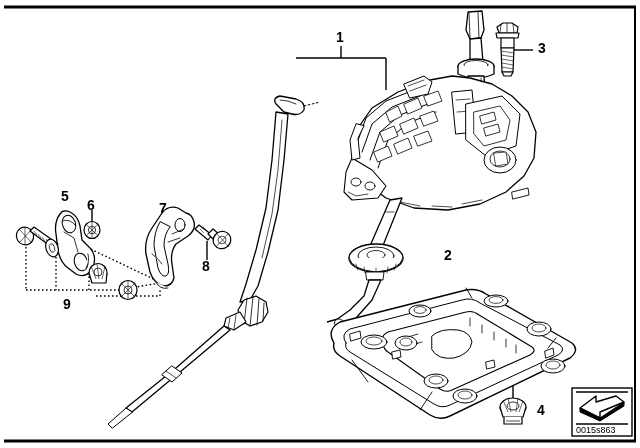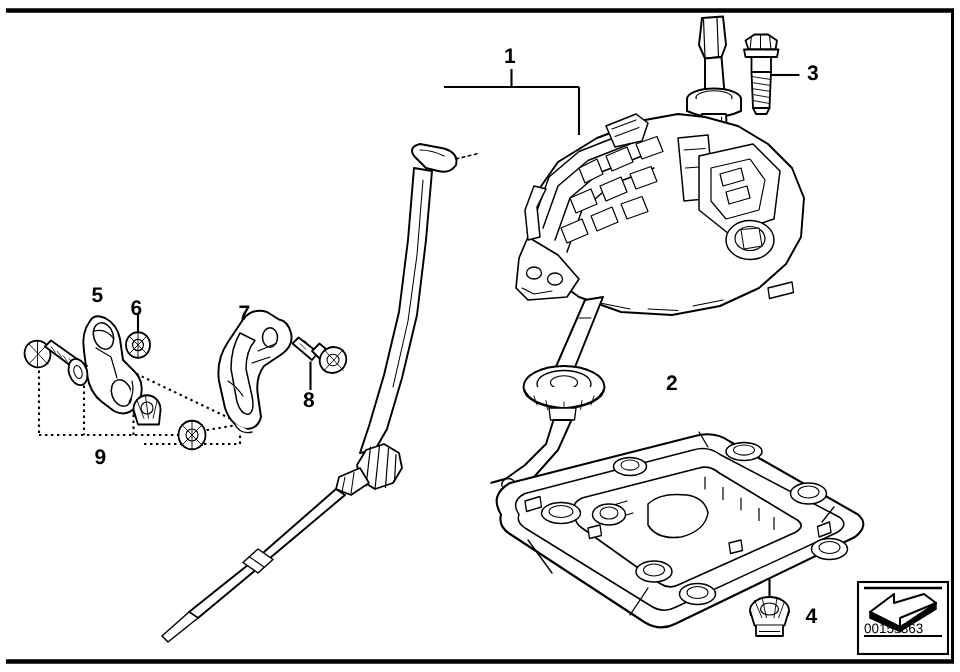--- a/index.html
+++ b/index.html
@@ -500,15 +500,15 @@
   <div class="callout" style="left:336px; top:30px;">1</div>
   <div class="callout" style="left:444px; top:248px;">2</div>
   <div class="callout" style="left:538px; top:41px;">3</div>
   <div class="callout" style="left:537px; top:403px;">4</div>
   <div class="callout" style="left:61px; top:189px;">5</div>
   <div class="callout" style="left:87px; top:198px;">6</div>
   <div class="callout" style="left:159px; top:201px;">7</div>
   <div class="callout" style="left:202px; top:259px;">8</div>
   <div class="callout" style="left:63px; top:297px;">9</div>
 
-  <div class="catalog-id" style="left:576px; top:414px;text-align:right;">0015s863</div>
+  <div class="catalog-id" style="left:576px; top:425px;text-align:right;">0015s863</div>
 
 </div>
 
 </body></html>

